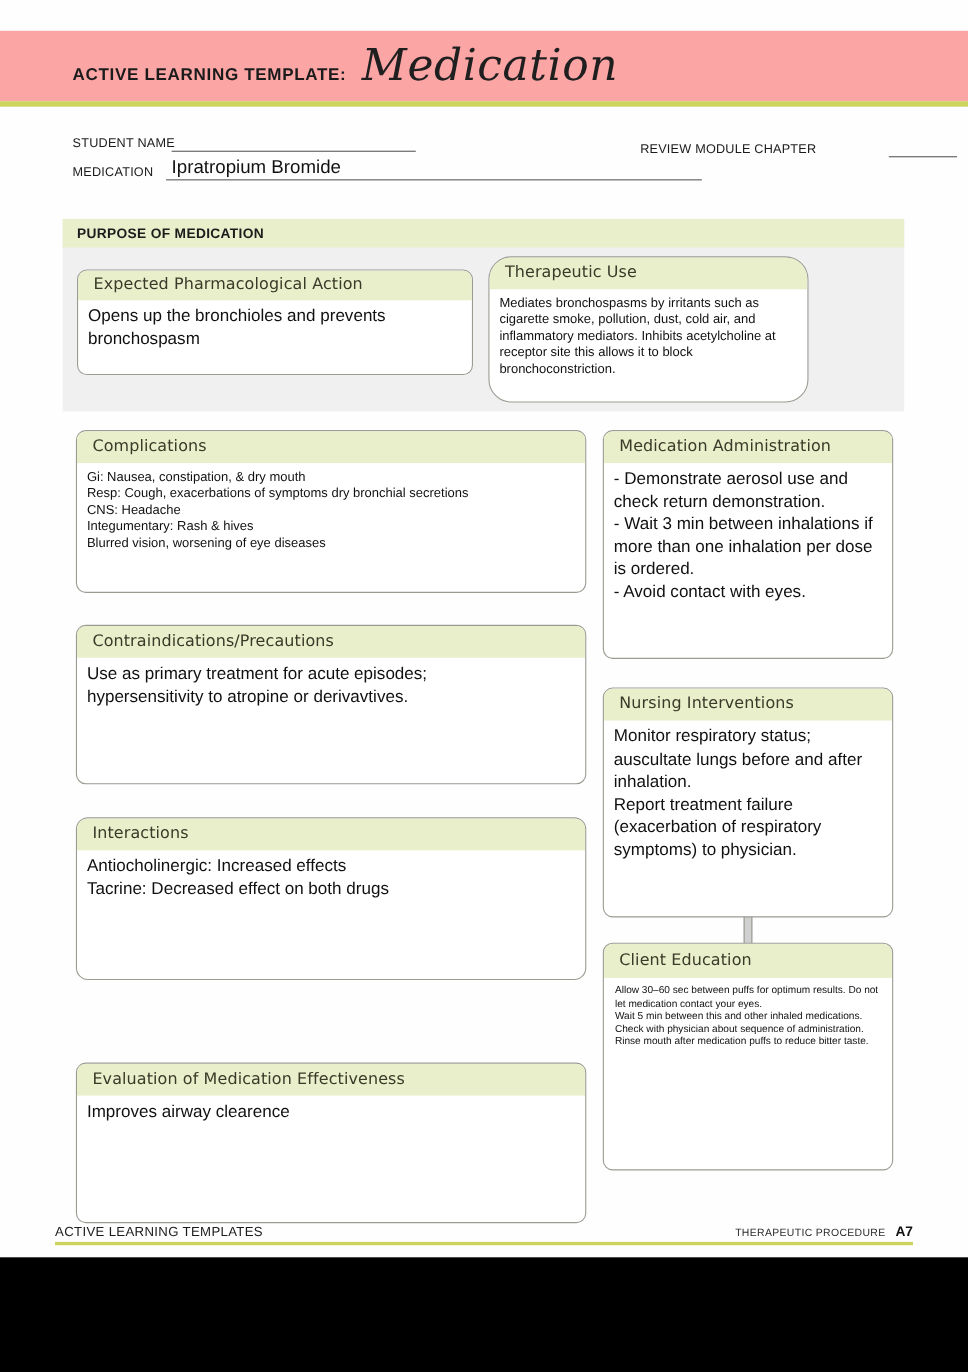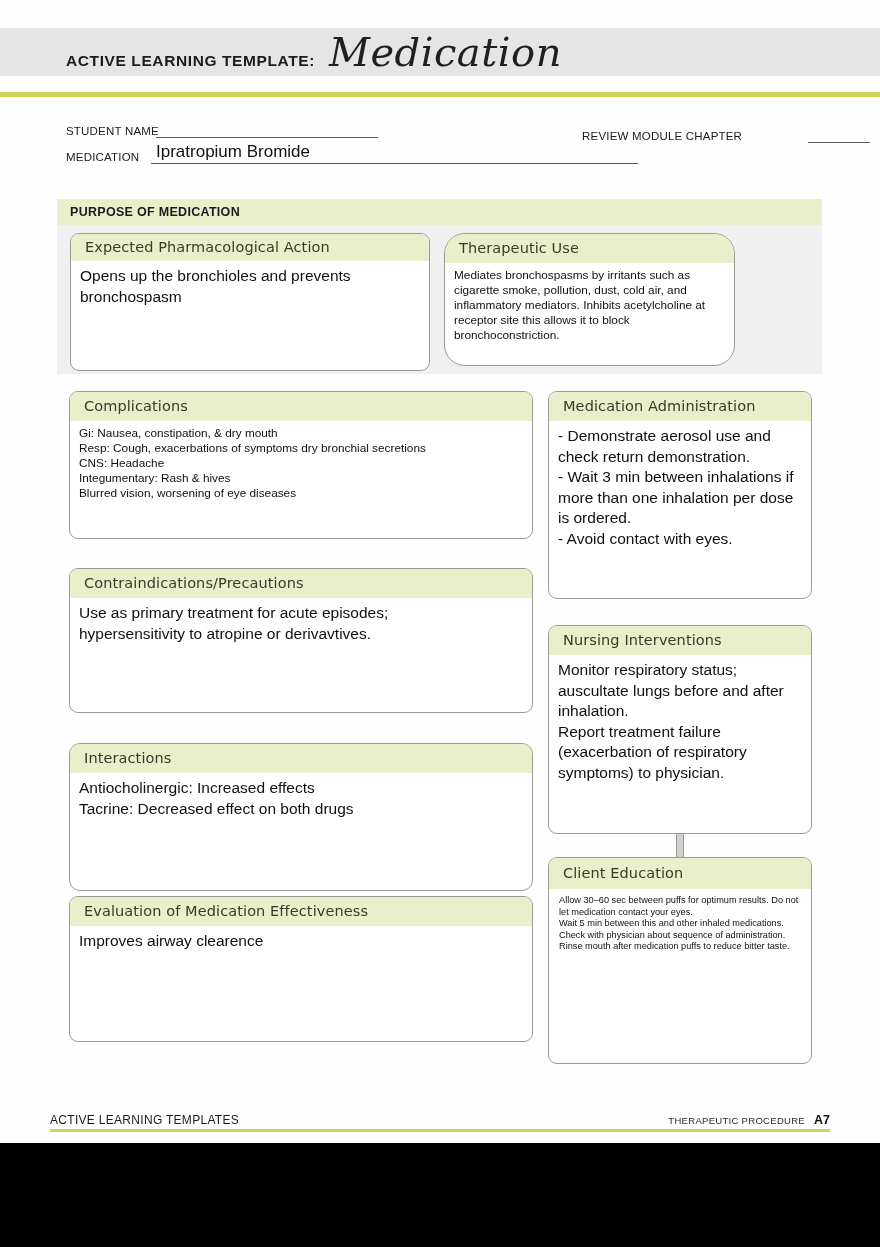--- a/index.html
+++ b/index.html
@@ -22,22 +22,22 @@
     width: 880px;
     height: 1143px;
     background: #fefefe;
   }
 
   
   .banner {
     position: absolute;
     left: 0; top: 28px;
     width: 880px;
-    height: 48px;
-    background: #e5e5e5;
+    height: 64px;
+    background: #fca5a5;
     display: flex;
     align-items: center;
     text-align: center;
   }
   .banner-rule {
     position: absolute;
     left: 0; top: 92px;
     width: 880px;
     height: 5px;
     background: #ccd45e;
@@ -168,39 +168,39 @@
     box-sizing: border-box;
     color: #101010;
   }
   .card-body p { margin: 0; }
 
   
   .t-lg  { font-size: 15.5px; line-height: 20.5px; }
   .t-md  { font-size: 11.8px; line-height: 15px; }
   .t-sm  { font-size: 9.2px;  line-height: 11.6px; }
 
-  .c-epa { width: 360px; height: 138px; }
+  .c-epa { width: 360px; height: 96px; margin-top: 12px; }
   .c-epa .card-head { padding-top: 4px; padding-bottom: 5px; }
   .c-tu  { width: 291px; height: 133px; border-radius: 21px; }
 
   
   .c-comp {
     position: absolute; left: 69px; top: 391px;
     width: 464px; height: 148px;
   }
   .c-contra {
     position: absolute; left: 69px; top: 568px;
     width: 464px; height: 145px;
   }
   .c-inter {
     position: absolute; left: 69px; top: 743px;
     width: 464px; height: 148px; border-radius: 11px;
   }
   .c-eval {
-    position: absolute; left: 69px; top: 896px;
+    position: absolute; left: 69px; top: 966px;
     width: 464px; height: 146px;
   }
 
   
   .c-admin {
     position: absolute; left: 548px; top: 391px;
     width: 264px; height: 208px;
   }
   .c-nurse {
     position: absolute; left: 548px; top: 625px;

